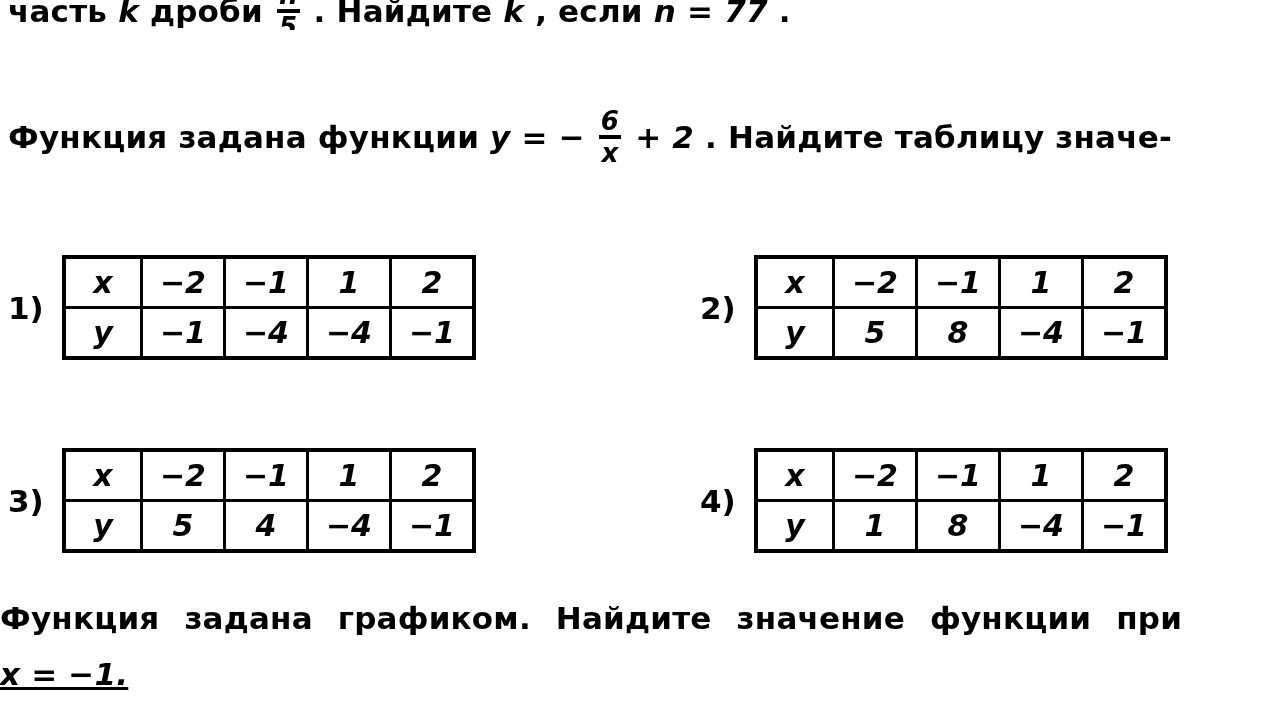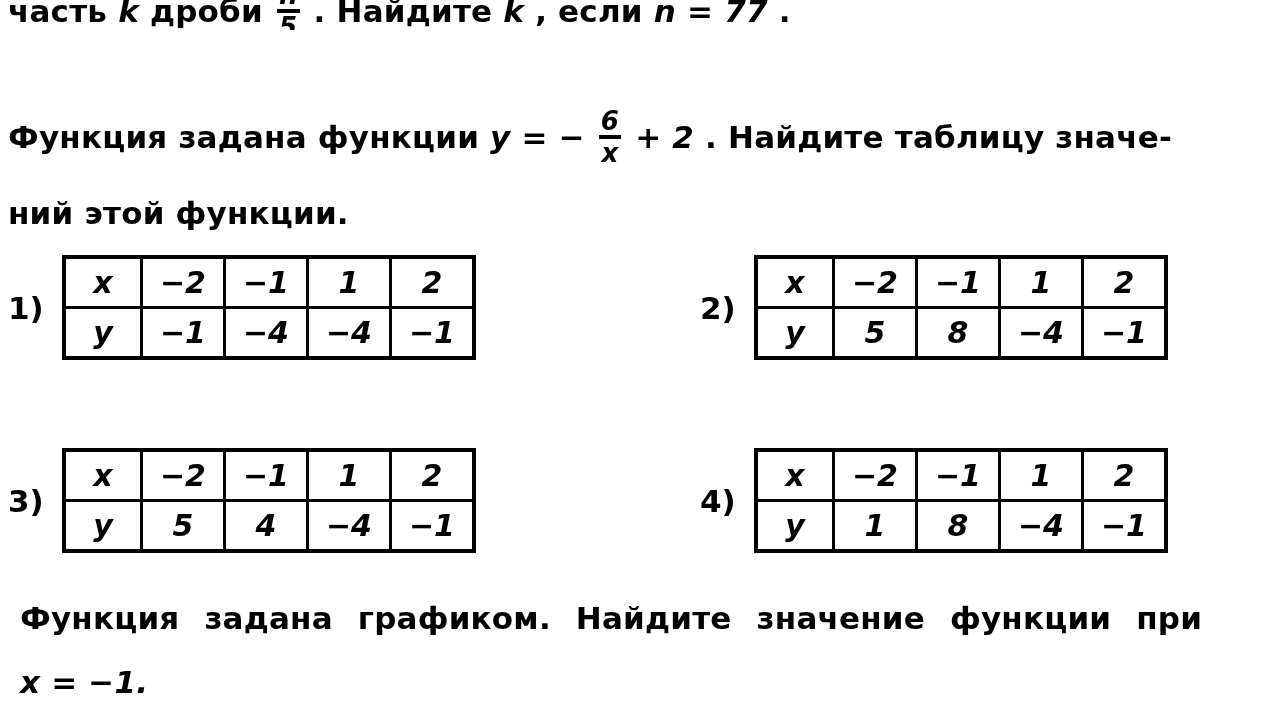--- a/index.html
+++ b/index.html
@@ -118,29 +118,30 @@
   }
 
   #opt-1 { left: 8px;   top: 255px; }
   #opt-2 { left: 700px; top: 255px; }
   #opt-3 { left: 8px;   top: 448px; }
   #opt-4 { left: 700px; top: 448px; }
 
   
   #para-3 {
     position: absolute;
-    left: 20px;
+    left: 0;
     top: 600px;
   }
   #para-3 .l1 {
     letter-spacing: 0.2px;
     word-spacing: 14px;
   }
   #para-3 .l2 {
-    margin-top: 28px;
+    margin-top: 20px;
+    text-decoration: underline;
   }
 </style>
 </head>
 <body>
 
 <div class="page">
 
   <div id="row-top">
     <span class="line">
       <span>часть</span>
@@ -164,21 +165,20 @@
       <span>Функция задана функции</span>
       <span class="ital">y = −</span>
       <span class="frac">
         <span class="num">6</span>
         <span class="bar"></span>
         <span class="den">x</span>
       </span>
       <span class="ital">+ 2</span>
       <span>. Найдите таблицу значе-</span>
     </div>
-    <div class="line line2">ний этой функции.</div>
   </div>
 
   <div class="opt" id="opt-1">
     <div class="opt-label">1)</div>
     <table class="vals">
       <tbody>
           <tr>
         <td class="hdr">x</td>
         <td>−2</td>
         <td>−1</td>

